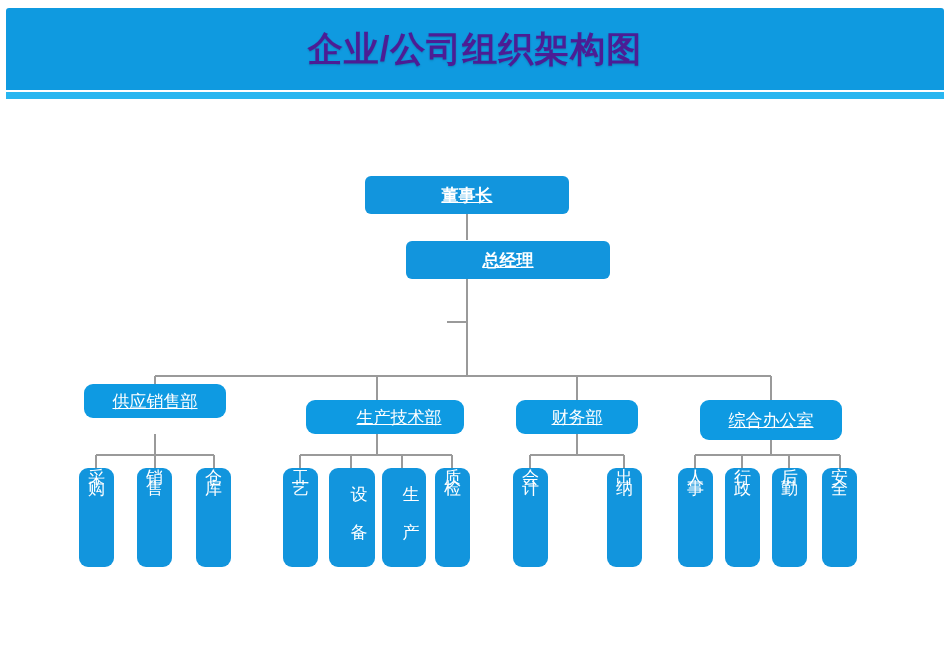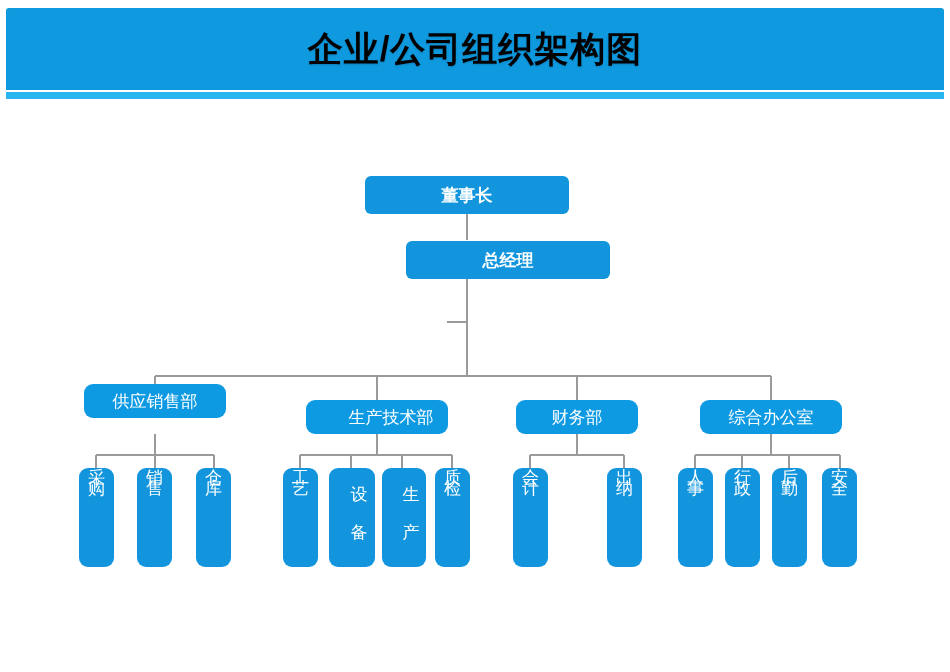--- a/index.html
+++ b/index.html
@@ -41,21 +41,21 @@
   }
   .header-title {
     position: absolute;
     left: 0;
     top: 0;
     width: 938px;
     height: 82px;
     display: flex;
     align-items: center;
     justify-content: center;
-    color: #000000;
+    color: #4c1d95;
     font-size: 35px;
     font-weight: bold;
     letter-spacing: 1px;
     text-shadow: 0 1px 2px rgba(0,0,0,0.18);
     white-space: nowrap;
   }
 
   
   #connectors {
     position: absolute;
@@ -67,20 +67,21 @@
   }
 
   
   .node {
     position: absolute;
     background: #1295dd;
     border-radius: 7px;
     color: #ffffff;
     box-sizing: border-box;
     z-index: 2;
+    text-decoration: underline;
   }
   .node.top {
     display: flex;
     align-items: center;
     justify-content: center;
     font-size: 17px;
     font-weight: bold;
     border-radius: 6px;
     background: #1295dd;
     white-space: nowrap;
@@ -183,25 +184,25 @@
     </g>
   </svg>
 
   <div class="node top" style="left:365px; top:176px; width:204px; height:38px;">董事长</div>
 
   <div class="node top" style="left:365px; top:241px; width:204px; height:38px;margin-left:41px;">总经理</div>
 
 
   <div class="node dept" style="left:84px; top:384px; width:142px; height:34px;">供应销售部</div>
 
-  <div class="node dept" style="left:306px; top:400px; width:142px; height:34px;padding-left:28px;">生产技术部</div>
+  <div class="node dept" style="left:306px; top:400px; width:158px; height:34px;padding-left:28px;">生产技术部</div>
 
   <div class="node dept" style="left:516px; top:400px; width:122px; height:34px;">财务部</div>
 
-  <div class="node dept" style="left:700px; top:400px; width:142px; height:34px;">综合办公室</div>
+  <div class="node dept" style="left:700px; top:400px; width:142px; height:40px;">综合办公室</div>
 
   <div class="node leaf" style="left:79px; top:468px; width:35px; height:99px;">
     <div class="leaf-text squeezed">
       <span class="leaf-char">采</span>
       <span class="leaf-char">购</span>
     </div>
   </div>
 
   <div class="node leaf" style="left:137px; top:468px; width:35px; height:99px;">
     <div class="leaf-text squeezed">

